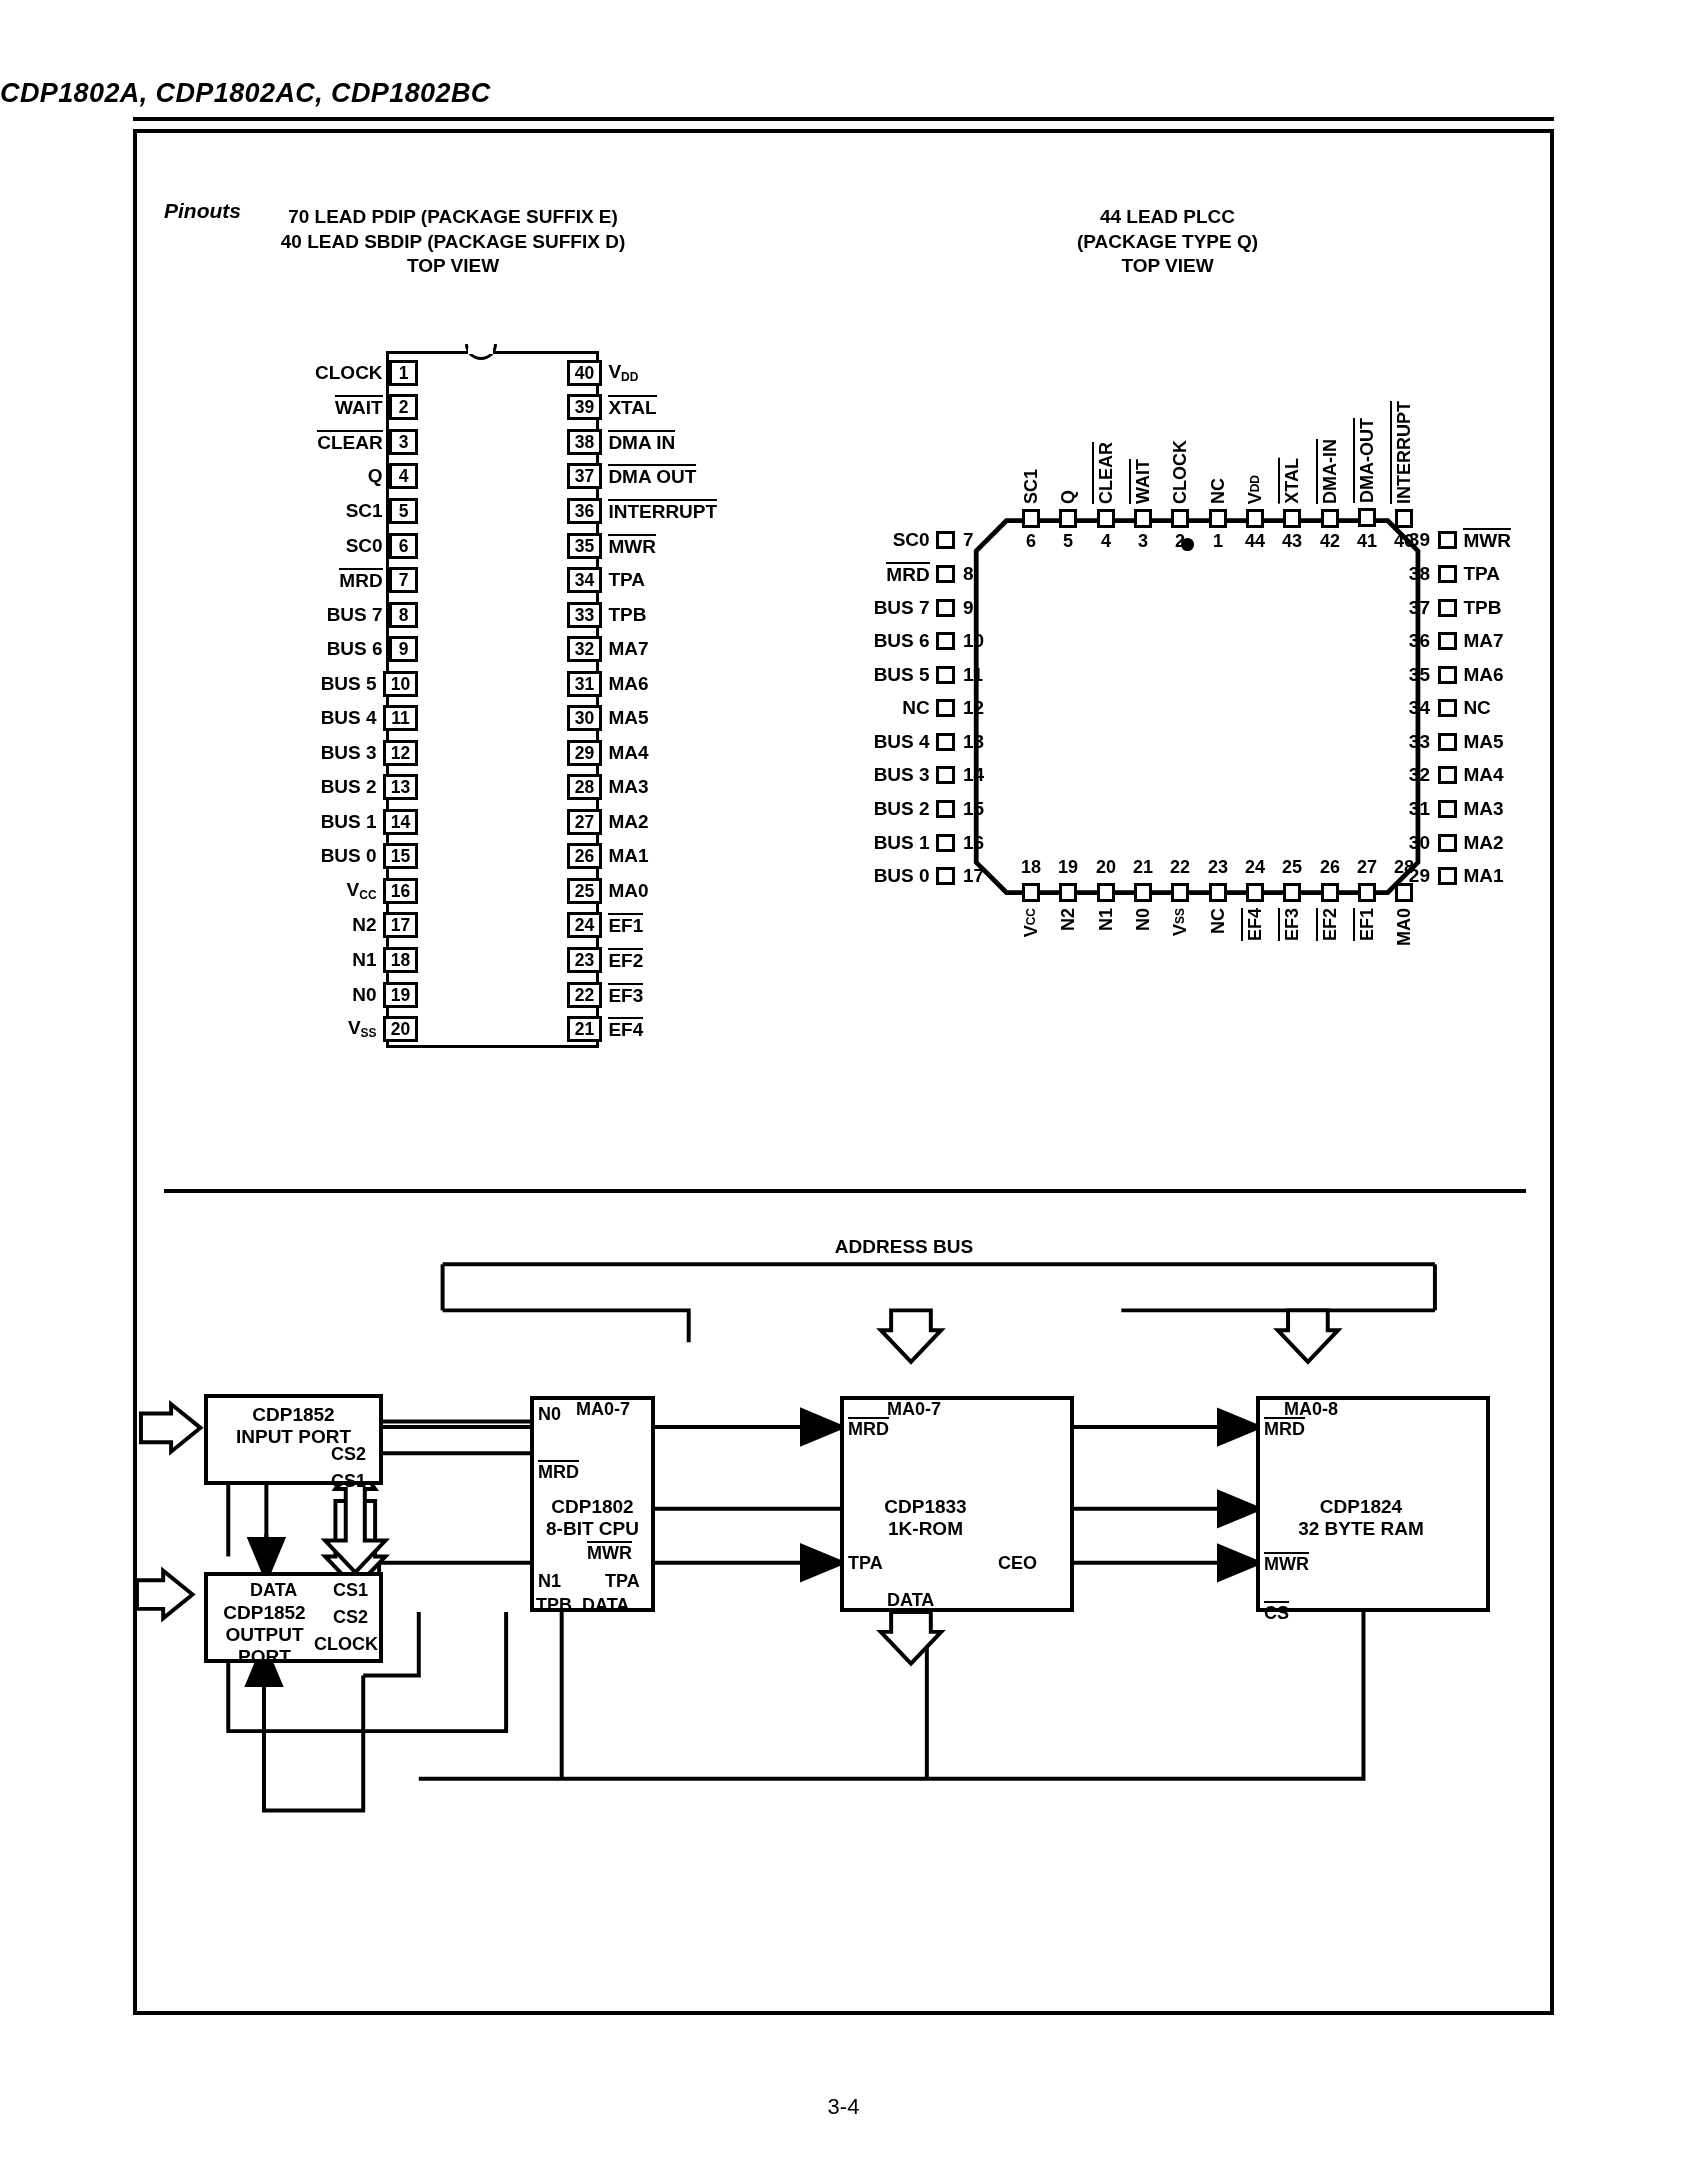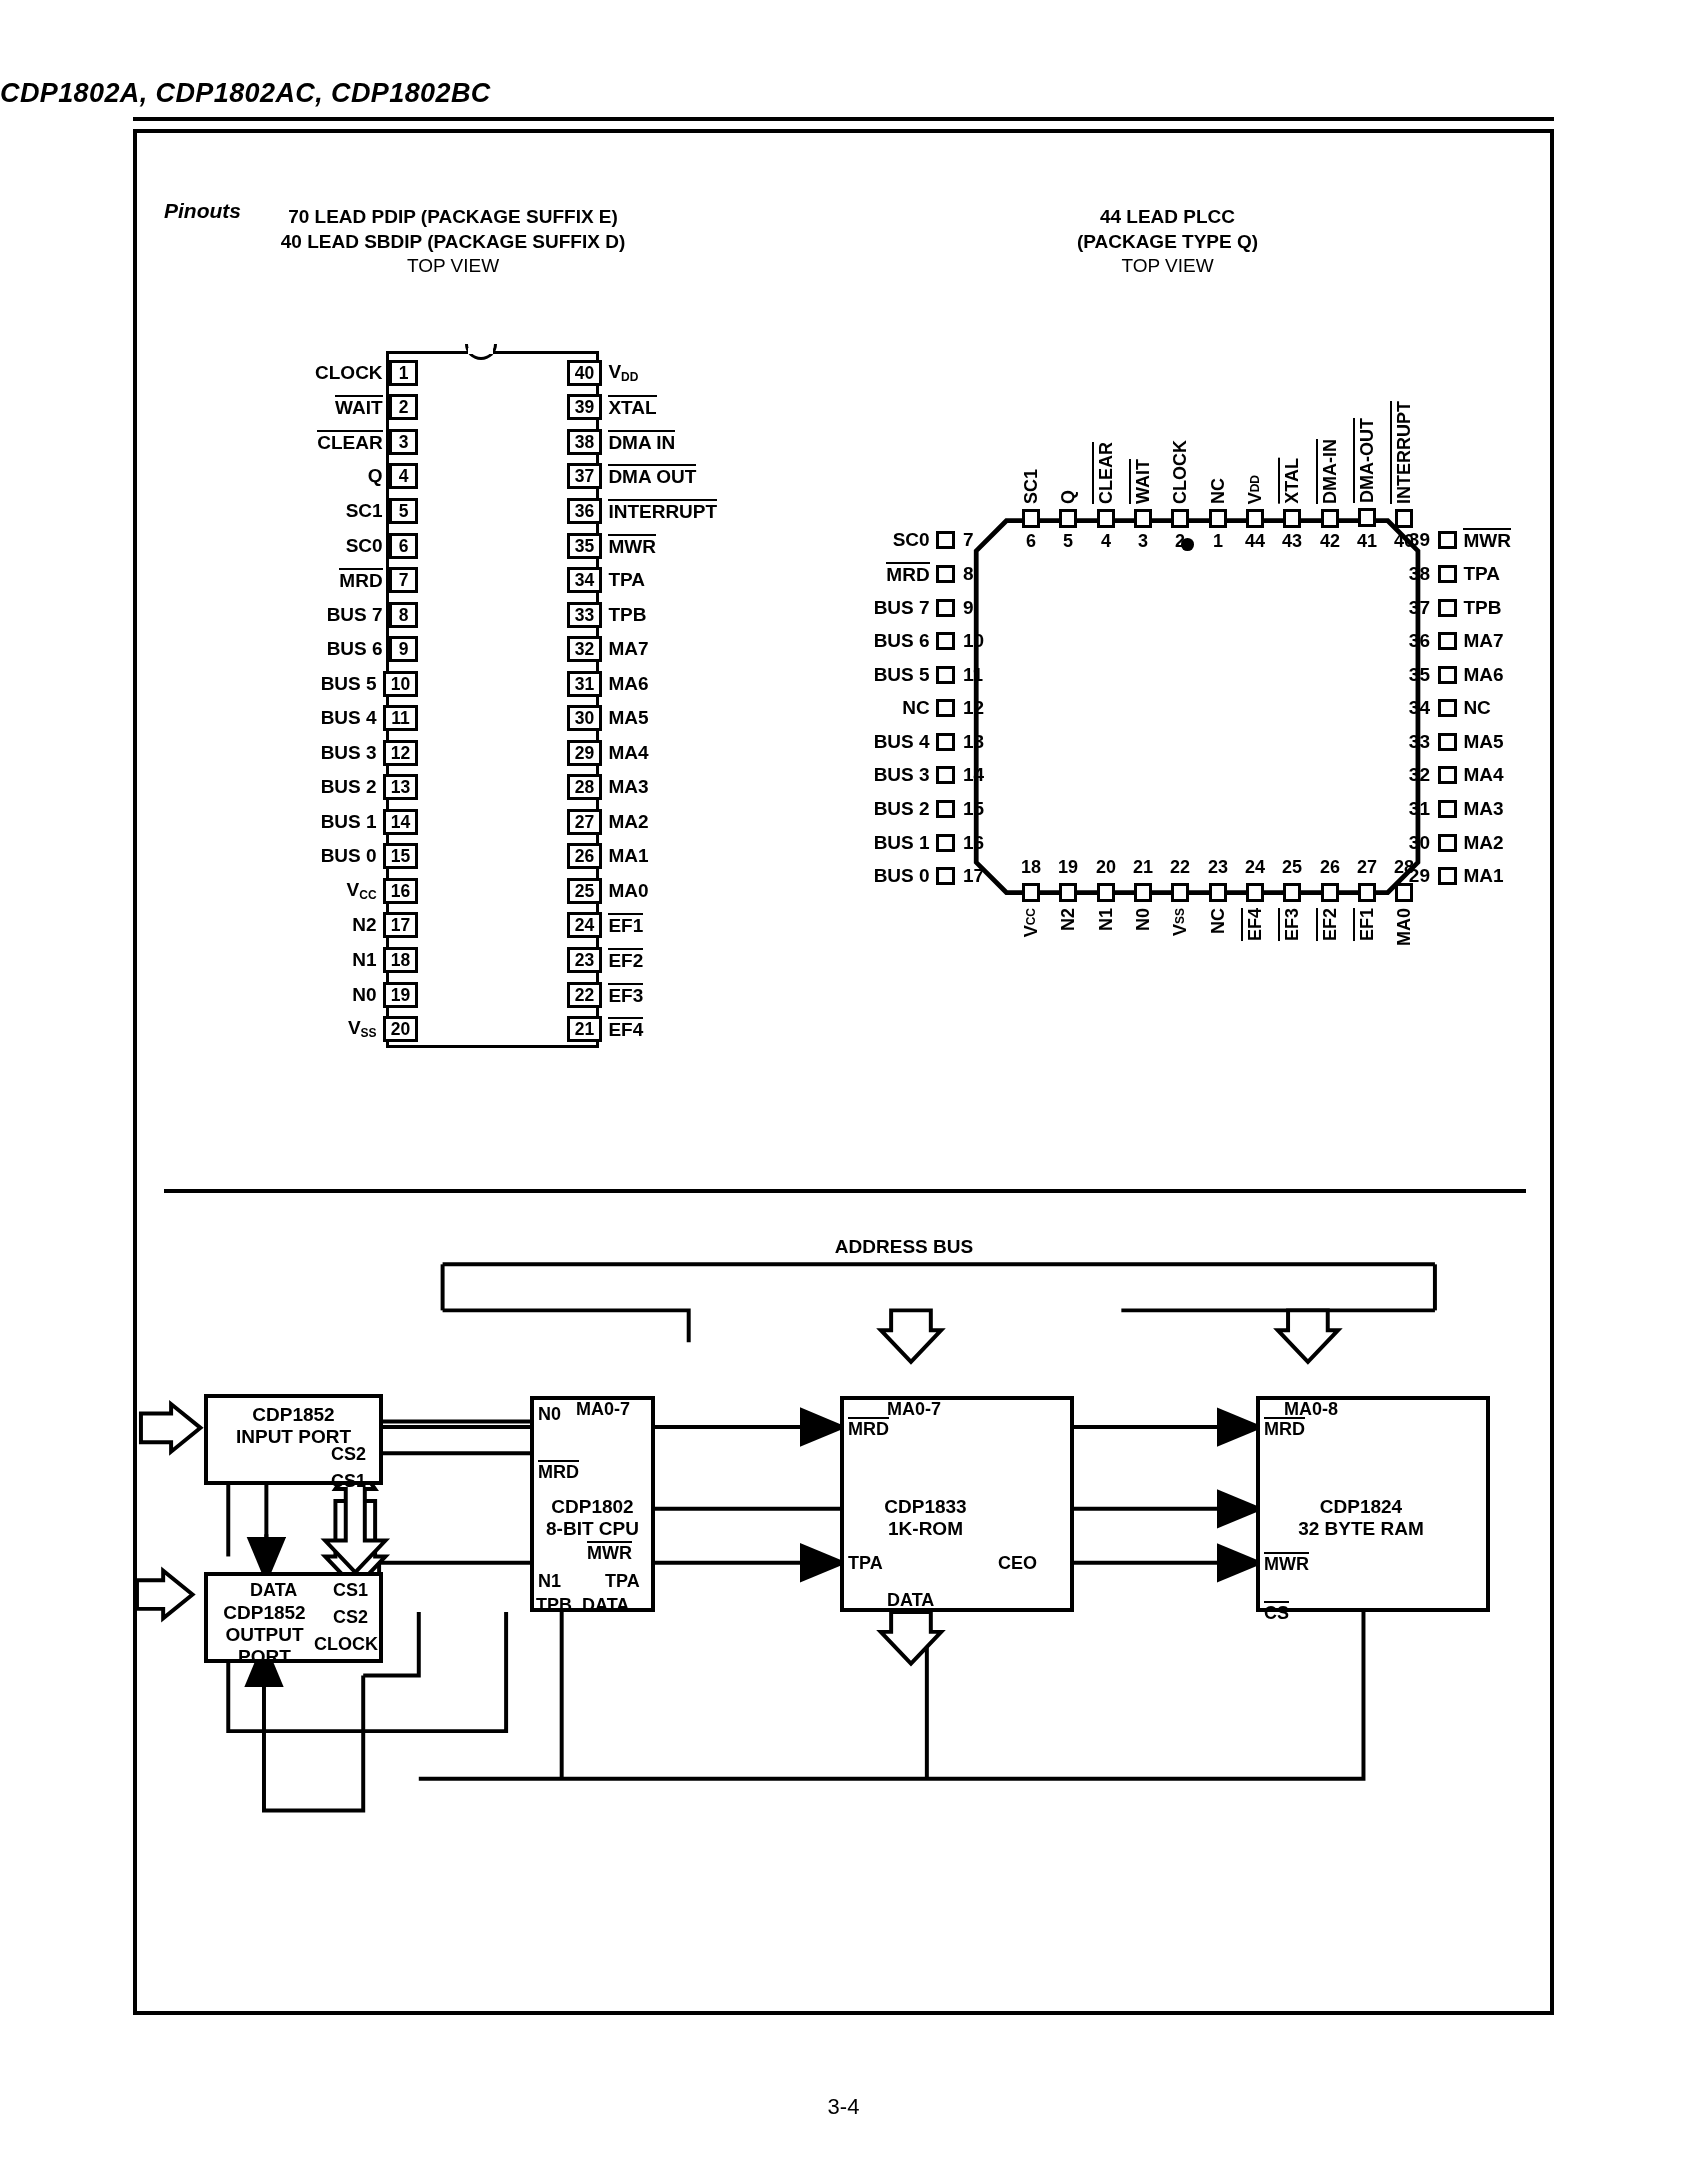--- a/index.html
+++ b/index.html
@@ -46,21 +46,21 @@
     position: absolute; left: 164px; top: 159px;
     font-size: 21px; font-weight: bold; font-style: italic; margin-top: 40px;
   }
 
   
   .pkg-heading {
     position: absolute; text-align: center;
     font-size: 19px; line-height: 24.6px;
   }
   .pkg-heading .b { font-weight: bold; }
-  .pkg-heading .n { font-weight: normal; }
+  .pkg-heading .n { font-weight: bold; }
 
   #dip-heading { left: 191px; top: 205px; width: 524px; }
   #plcc-heading { left: 977px; top: 205px; width: 381px; }
 
   
   #dip-pkg {
     position: absolute;
     left: 270px; top: 341px;
     width: 540px; height: 715px;
   }

